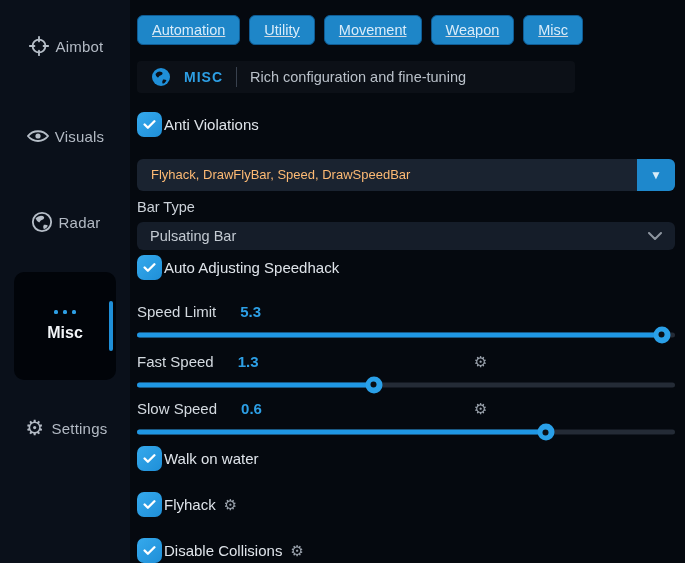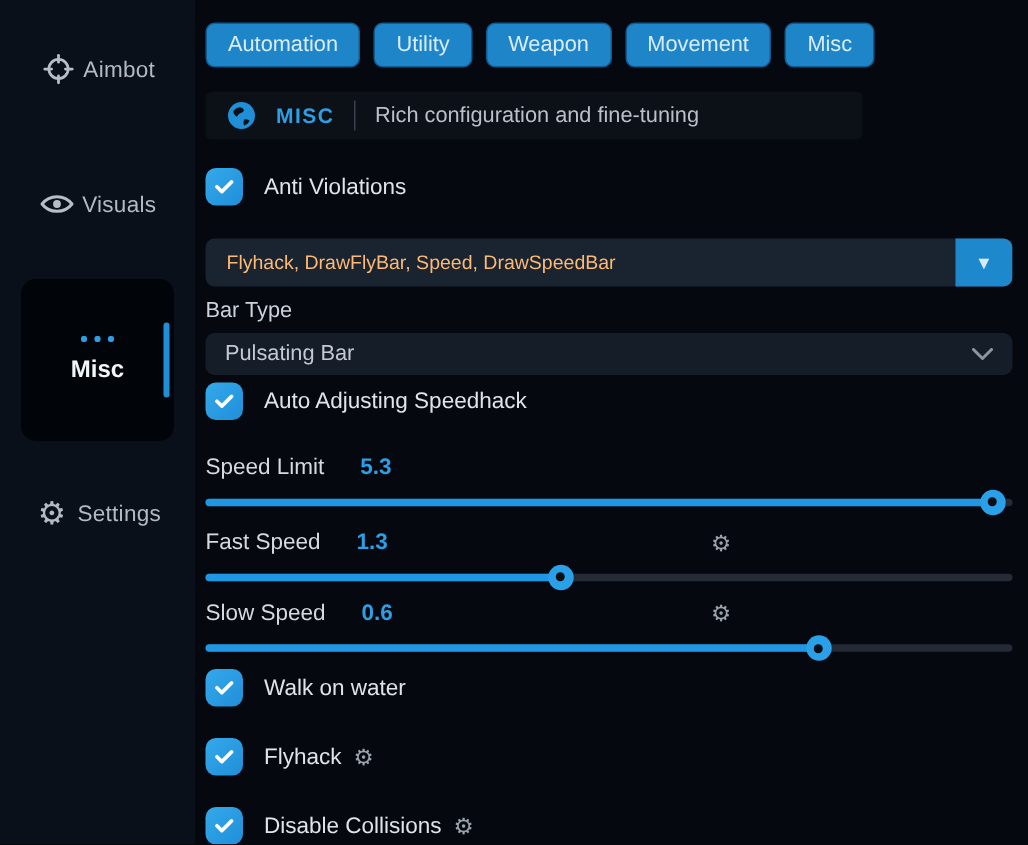--- a/index.html
+++ b/index.html
@@ -46,41 +46,41 @@
     width: 4px; height: 50px; border-radius: 2px;
     background: #1f8fd8;
   }
   .nav-settings { margin-top: 36px; }
   .gear-glyph { font-size: 21px; line-height: 1; color: #b3bac4; font-family: "DejaVu Sans", sans-serif; }
   
   .content {
     flex: 1; padding: 15px 10px 0 7px;
     display: flex; flex-direction: column;
   }
-  .tabs { display: flex; gap: 9px; }
+  .tabs { display: flex; gap: 9px; text-decoration: underline; }
   .tab {
     height: 30px; padding: 0 14px;
     background: #1e86c8;
     border: 1px solid #0f5c94;
     border-radius: 6px;
     color: #d9ecfa; font-size: 14.5px;
     display: flex; align-items: center; justify-content: center;
     cursor: pointer; white-space: nowrap;
   }
   .header-bar {
     margin-top: 16px; height: 36px; width: 438px;
     background: #0c1017; border-radius: 4px;
     display: flex; align-items: center; gap: 13px;
     padding: 0 14px;
   }
   .header-title { color: #2d9fe5; font-weight: bold; font-size: 14px; letter-spacing: 1px; }
   .header-divider { width: 1px; height: 20px; background: #39414e; }
   .header-subtitle { color: #b9c0c9; font-size: 14.5px; }
   
-  .check-row { display: flex; align-items: center; gap: 14px; height: 25px; }
+  .check-row { display: flex; align-items: center; gap: 2px; height: 25px; }
   .checkbox {
     width: 25px; height: 25px; border-radius: 7px;
     background: linear-gradient(135deg, #35a9ec, #1f8fd8);
     display: flex; align-items: center; justify-content: center;
     cursor: pointer; flex: 0 0 25px;
   }
   .check-label { font-size: 15px; color: #dfe4ea; display: flex; align-items: center; gap: 8px; }
   .inline-gear { font-size: 15px; color: #9aa2ac; font-family: "DejaVu Sans", sans-serif; cursor: pointer; }
   .row-anti  { margin-top: 19px; }
   .row-auto  { margin-top: 5px; }
@@ -165,20 +165,30 @@
     <div class="nav-item nav-visuals">
       <span class="nav-icon">
         <svg width="24" height="24" viewBox="0 0 24 24" fill="none" stroke="#b6bec8" stroke-width="2" stroke-linejoin="round">
           <path d="M2 12 C 7 5.5, 17 5.5, 22 12 C 17 18.5, 7 18.5, 2 12 Z"></path>
           <circle cx="12" cy="12" r="2.6" fill="#b6bec8" stroke="none"></circle>
         </svg>
       </span>
       <span class="nav-label">Visuals</span>
     </div>
 
+    <div class="nav-item nav-radar">
+      <span class="nav-icon">
+        <svg width="22" height="22" viewBox="0 0 24 24">
+          <circle cx="12" cy="12" r="10" fill="none" stroke="#b6bec8" stroke-width="2"></circle>
+          <path d="M5 8 q4 -4 8 -2.5 q2.5 1.5 0.5 3.5 q-3.5 1 -4.5 3.5 q-3 -1 -4 -4.5z" fill="#b6bec8"></path>
+          <path d="M14 15 q3 -0.5 4.5 1 q-1.5 3 -4.5 4 q-1.5 -2.5 0 -5z" fill="#b6bec8"></path>
+        </svg>
+      </span>
+      <span class="nav-label">Radar</span>
+    </div>
 
     <div class="nav-misc-box">
       <span class="misc-dots">
           <i></i>
           <i></i>
           <i></i>
         </span>
       <span class="nav-label">Misc</span>
       <span class="misc-accent-bar"></span>
     </div>
@@ -188,22 +198,22 @@
       <span class="nav-label">Settings</span>
     </div>
 
   </aside>
 
   <main class="content">
 
     <div class="tabs">
       <div class="tab">Automation</div>
       <div class="tab">Utility</div>
+      <div class="tab">Movement</div>
       <div class="tab">Weapon</div>
-      <div class="tab">Movement</div>
       <div class="tab">Misc</div>
     </div>
 
     <div class="header-bar">
       <span style="display:flex">
         <svg width="20" height="20" viewBox="0 0 20 20">
           <circle cx="10" cy="10" r="9" fill="#1f8fd8"></circle>
           <path d="M4.5 7 q3 -3.5 6 -2 q2 1.2 0.3 2.8 q-3 0.8 -3.8 3 q-2.3 -1 -2.5 -3.8z" fill="#0a1018"></path>
           <path d="M12 12.5 q2.5 -0.3 3.5 1 q-1.3 2.5 -3.7 3.2 q-1.1 -2.2 0.2 -4.2z" fill="#0a1018"></path>
         </svg>

